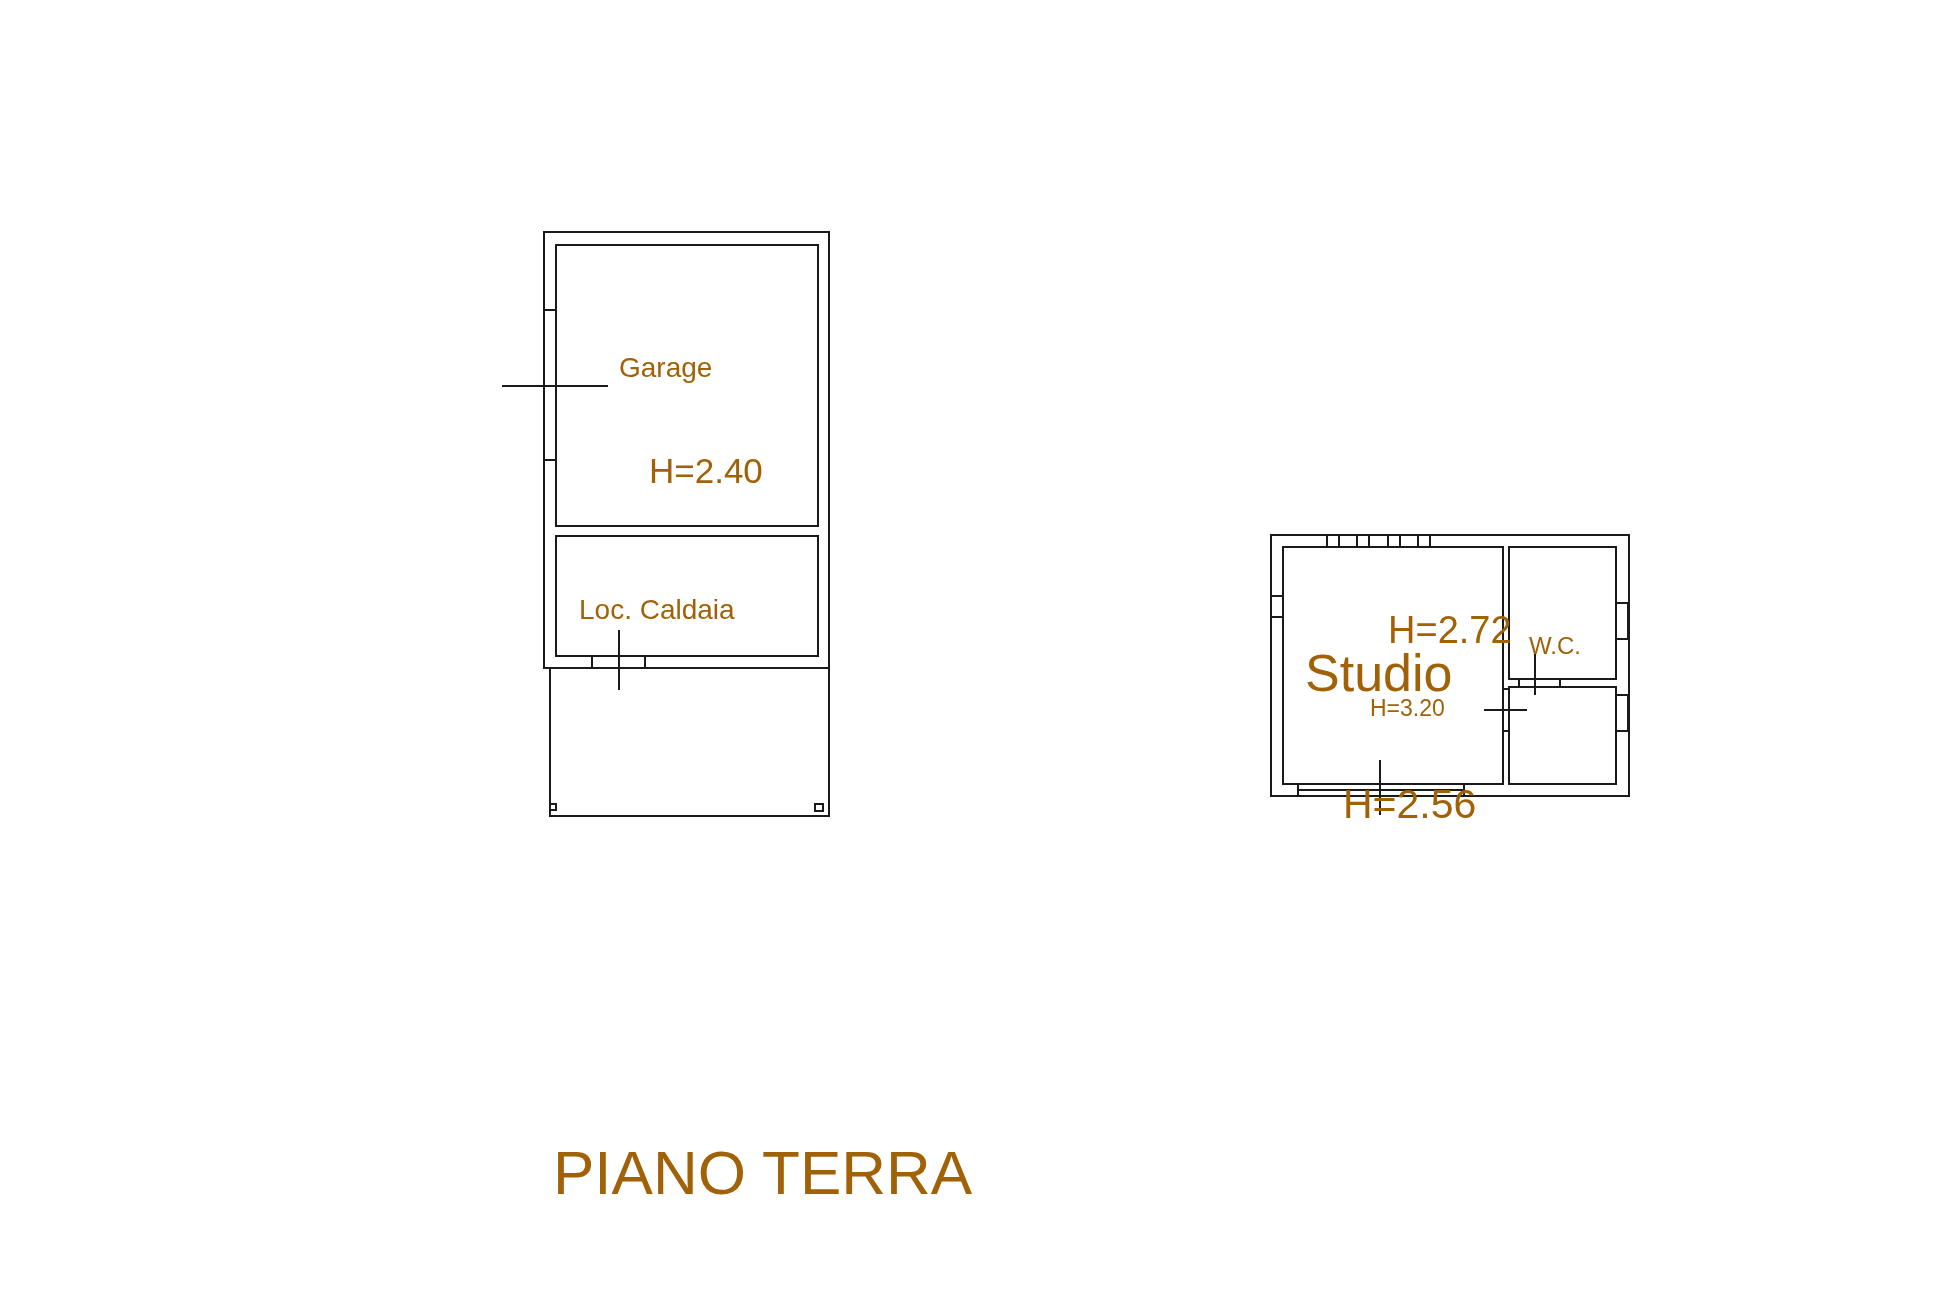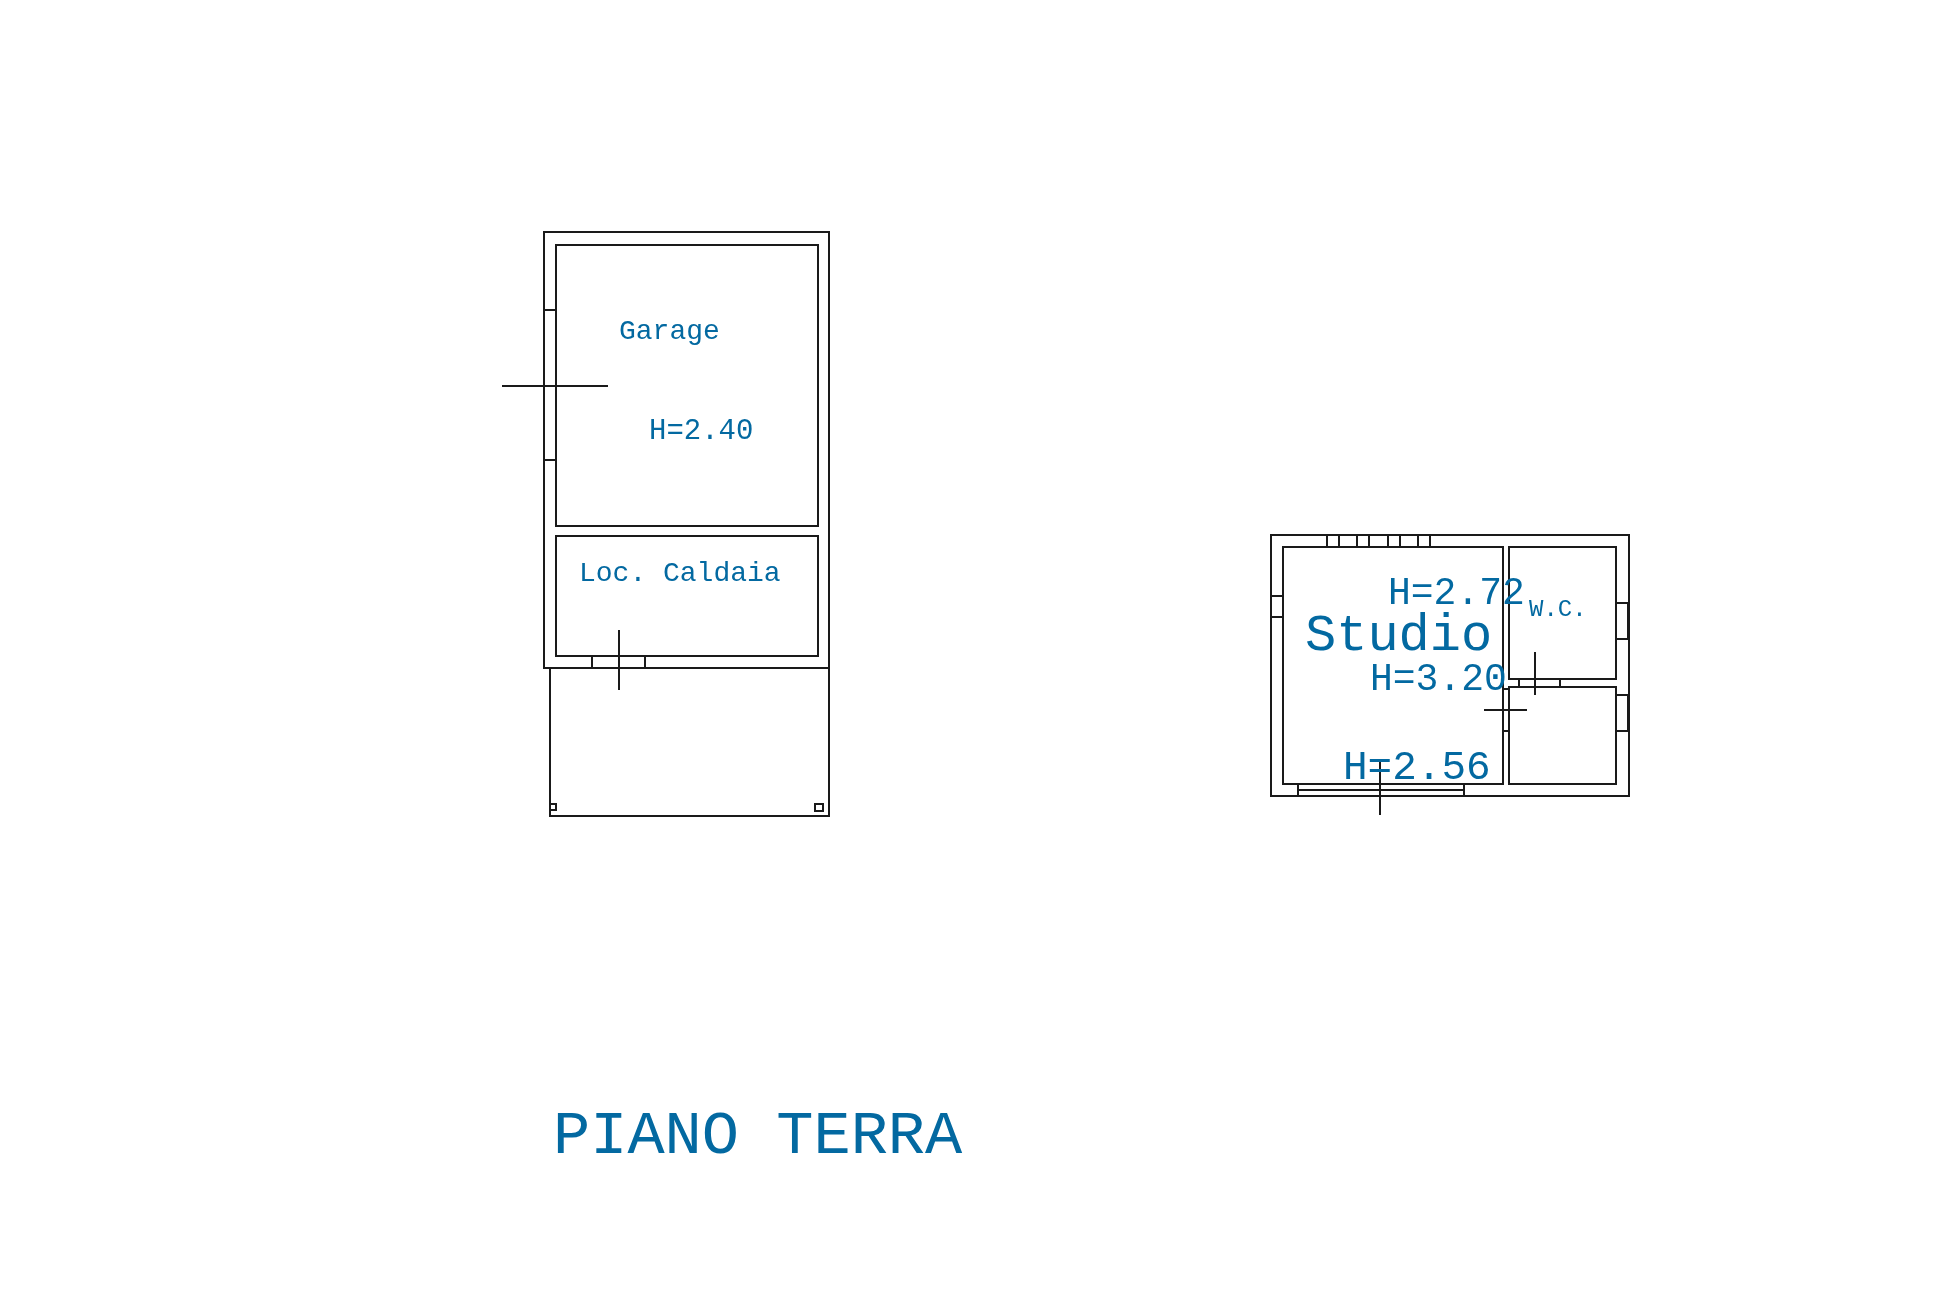--- a/index.html
+++ b/index.html
@@ -1,19 +1,19 @@
 <!DOCTYPE html>
 <html><head>
 <meta charset="utf-8">
 <style>
   html, body { margin:0; padding:0; background:#ffffff; }
   body { width:1939px; height:1293px; position:relative; overflow:hidden; font-family:"Liberation Sans", sans-serif; }
   svg { position:absolute; left:0; top:0; }
   .w { fill:none; stroke:#1a1a1a; stroke-width:2; }
-  .t { position:absolute; color:#0369a1; white-space:nowrap; font-family:Liberation Mono, monospace; line-height:1; }
+  .t { position:absolute; color:#a16207; white-space:nowrap; font-family:Liberation Sans, sans-serif; line-height:1;margin-top:36px; }
 </style>
 </head>
 <body>
 
 <svg width="1939" height="1293">
 
   <g>
     <rect class="w" x="544" y="232" width="285" height="436"></rect>
     <rect class="w" x="556" y="245" width="262" height="281"></rect>
     <rect class="w" x="556" y="536" width="262" height="120"></rect>
@@ -54,22 +54,22 @@
     <line class="w" x1="1560" y1="679" x2="1560" y2="687"></line>
     <line class="w" x1="1503" y1="689" x2="1509" y2="689"></line>
     <line class="w" x1="1503" y1="731" x2="1509" y2="731"></line>
     <line class="w" x1="1535" y1="652" x2="1535" y2="695"></line>
     <line class="w" x1="1484" y1="710" x2="1527" y2="710"></line>
     <line class="w" x1="1380" y1="760" x2="1380" y2="815"></line>
   </g>
 </svg>
 
 <div class="t" style="left:619px;top:318px;font-size:28px;">Garage</div>
-<div class="t" style="left:649px;top:417px;font-size:29px;">H=2.40</div>
+<div class="t" style="left:649px;top:417px;font-size:35px;">H=2.40</div>
 <div class="t" style="left:579px;top:560px;font-size:28px;">Loc. Caldaia</div>
 
 <div class="t" style="left:1388px;top:575px;font-size:38px;">H=2.72</div>
 <div class="t" style="left:1305px;top:611px;font-size:52px;">Studio</div>
-<div class="t" style="left:1370px;top:661px;font-size:38px;">H=3.20</div>
+<div class="t" style="left:1370px;top:661px;font-size:23px;">H=3.20</div>
 <div class="t" style="left:1343px;top:748px;font-size:41px;">H=2.56</div>
 <div class="t" style="left:1529px;top:598px;font-size:24px;">W.C.</div>
 
 <div class="t" style="left:553px;top:1106px;font-size:62px;">PIANO TERRA</div>
 
 </body></html>

